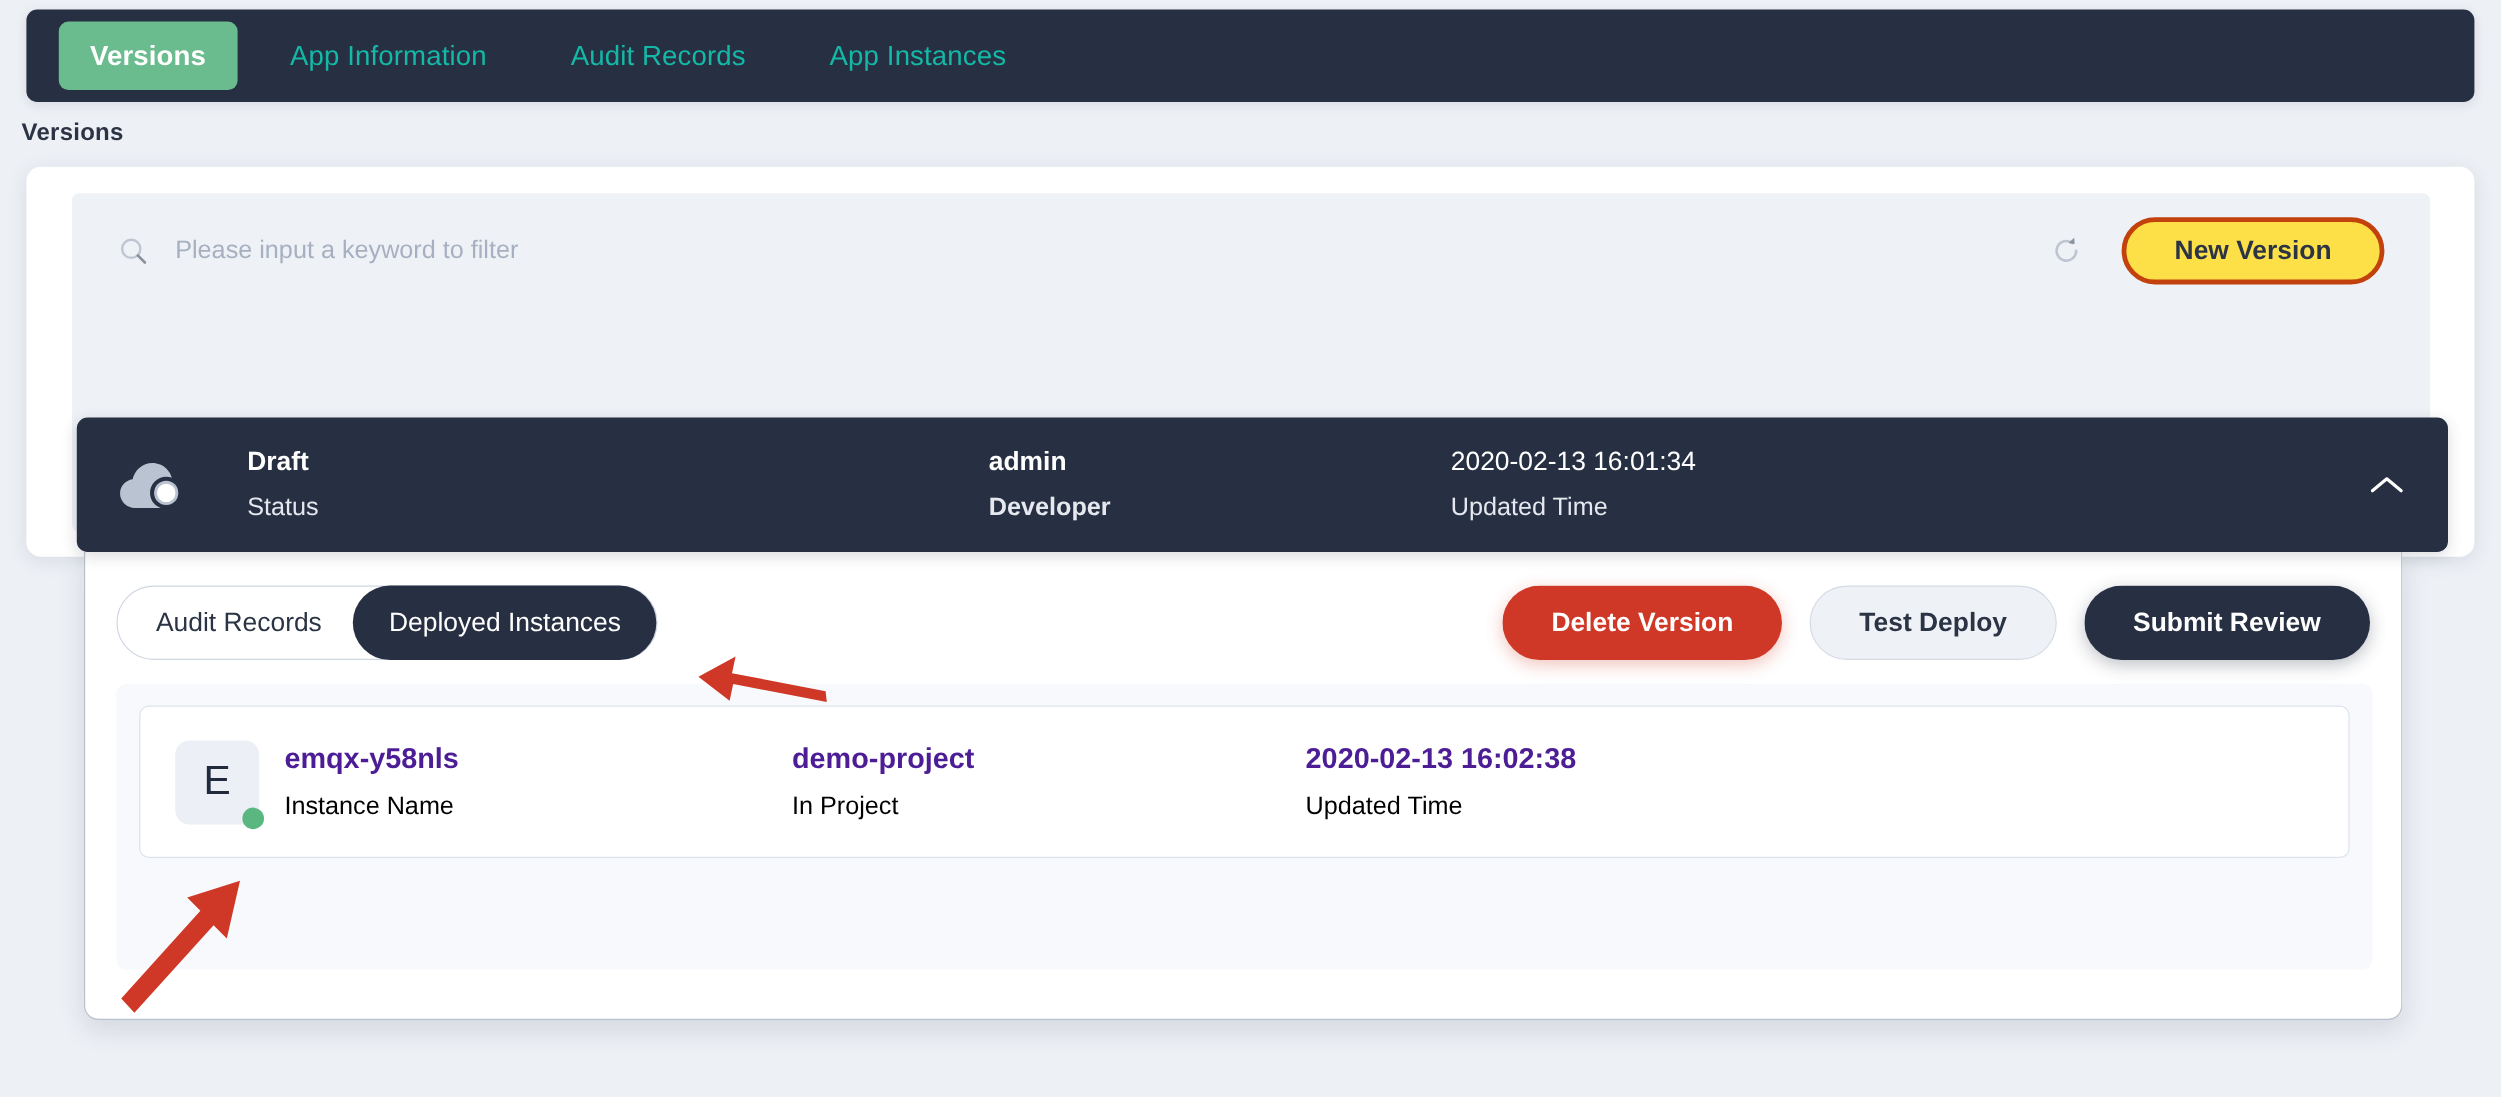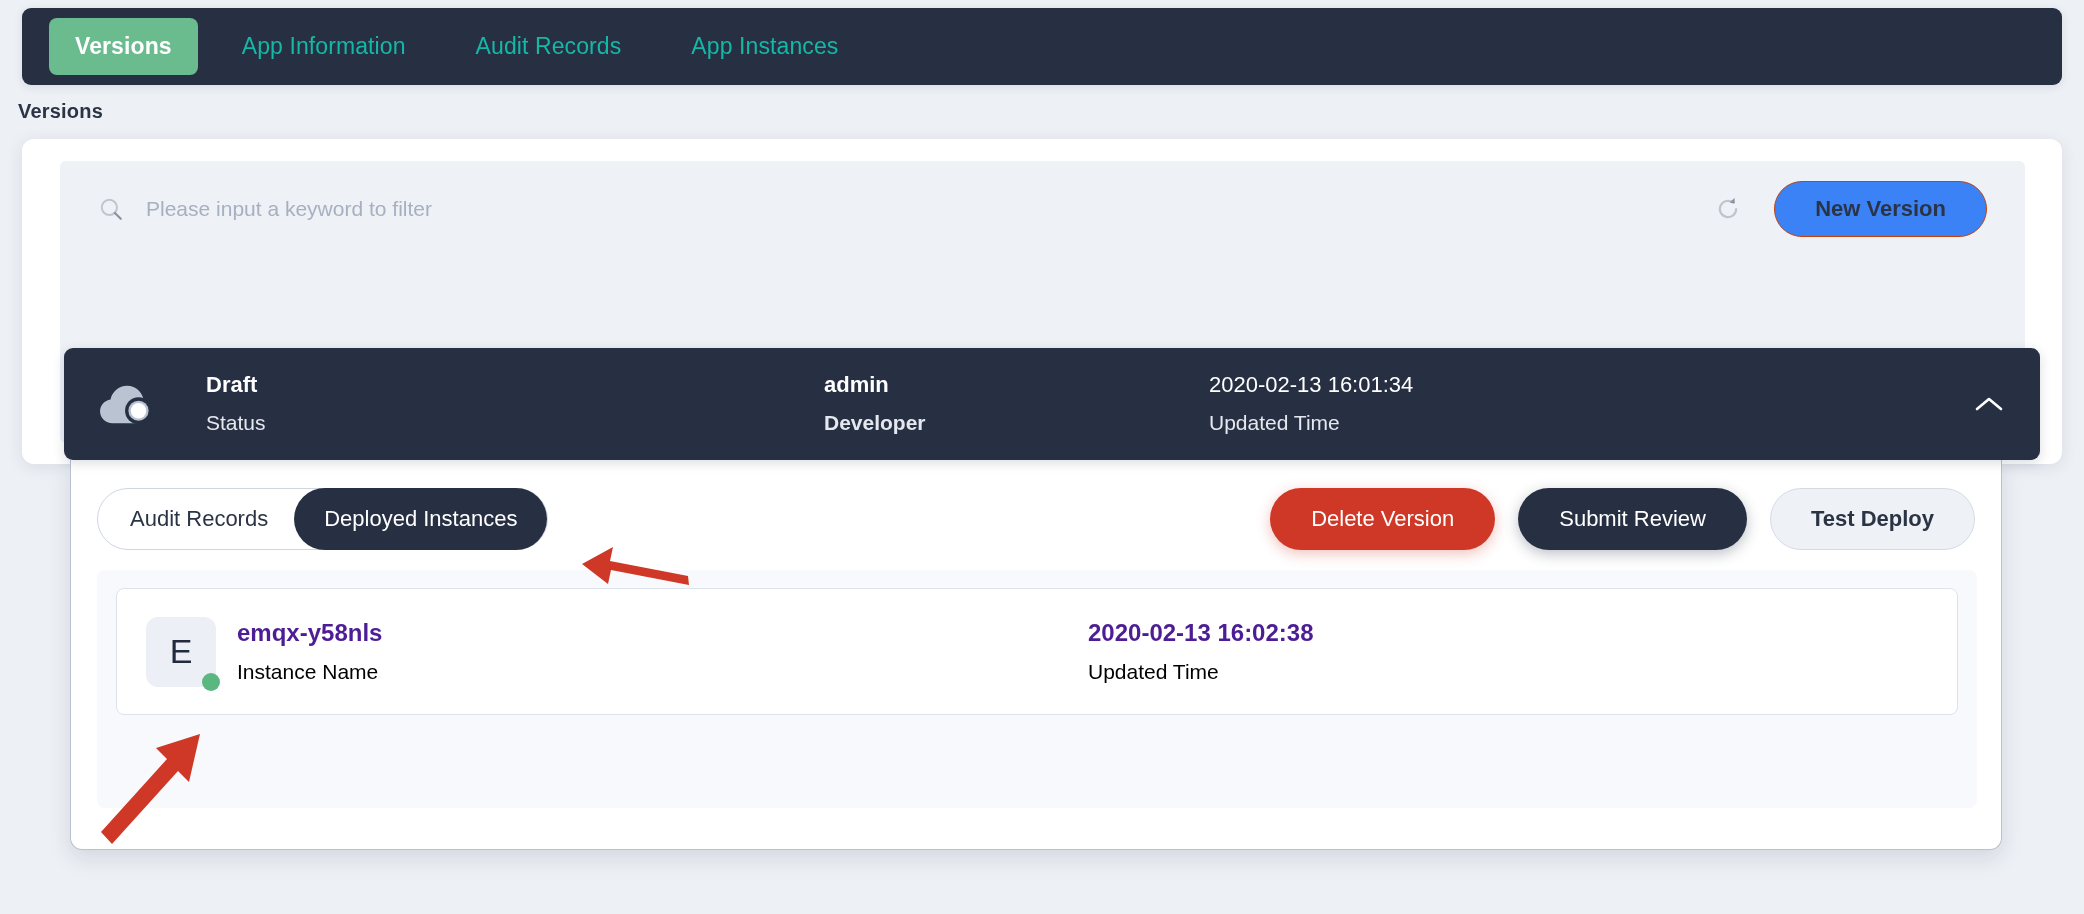--- a/index.html
+++ b/index.html
@@ -68,21 +68,21 @@
     font-family: "Liberation Sans", sans-serif;
     font-size: 21px; color: #3b4458;
     height: 40px;
   }
   .search-input::placeholder { color: #a7b0c0; }
   .refresh-icon {
     width: 28px; height: 28px; margin-right: 32px; flex: none; opacity:.55; cursor:pointer;
   }
   .new-version-btn {
     flex: none; margin-right: 38px;
-    border: 1px solid #c2410c; background: #3b82f6;
+    border: 4px solid #c2410c; background: #fde047;
     border-radius: 28px;
     height: 56px; padding: 0 40px;
     font-family: "Liberation Sans", sans-serif;
     font-size: 22px; font-weight: 700; color: #2b3445;
     cursor: pointer;
     white-space: nowrap;
   }
 
   
   .version-header {
@@ -140,21 +140,21 @@
     cursor: pointer; white-space: nowrap;
   }
   .seg:first-child { padding-left: 32px; }
   .seg.active { background: #272f42; color: #ffffff; font-weight: 500; padding: 11px 30px; height: 62px; }
 
   .actions { margin-left: auto; margin-right: 26px; display: flex; align-items: center; gap: 23px; }
   .btn {
     height: 62px; padding: 0 40px;
     border-radius: 34px; border: 1px solid transparent;
     font-family: "Liberation Sans", sans-serif;
-    font-size: 22px; font-weight: 400;
+    font-size: 22px; font-weight: 700;
     cursor: pointer; white-space: nowrap;
   }
   .btn-danger { background: #cf3826; color: #ffffff; box-shadow: 0 4px 14px rgba(207,56,38,.30); }
   .btn-ghost  { background: #eef1f6; color: #2b3445; border-color: #d5dbe5; font-weight:600; }
   .btn-dark   { background: #272f42; color: #ffffff; box-shadow: 0 4px 14px rgba(39,47,66,.30); }
 
   
   .instance-wrap {
     position: absolute; left: 26px; top: 110px;
     width: 1880px; height: 238px;
@@ -269,37 +269,41 @@
         <div class="seg">
           <span>Audit Records</span>
         </div>
         <div class="seg active">
           <span>Deployed Instances</span>
         </div>
       </div>
 
       <div class="actions">
         <button class="btn btn-danger">Delete Version</button>
+        <button class="btn btn-ghost">Test Deploy</button>
         <button class="btn btn-dark">Submit Review</button>
-        <button class="btn btn-ghost">Test Deploy</button>
       </div>
     </div>
 
     <div class="instance-wrap">
       <div class="instance-row">
         <div class="avatar-wrap">
           <div class="avatar">E</div>
           <div class="status-dot"></div>
         </div>
 
         <div class="ir-col ir-name">
           <div class="ir-top">emqx-y58nls</div>
           <div class="ir-sub">Instance Name</div>
         </div>
 
+        <div class="ir-col ir-proj">
+          <div class="ir-top">demo-project</div>
+          <div class="ir-sub">In Project</div>
+        </div>
 
         <div class="ir-col ir-time">
           <div class="ir-top">2020-02-13 16:02:38</div>
           <div class="ir-sub">Updated Time</div>
         </div>
       </div>
     </div>
   </div>
 
   <svg class="arrow arrow-tabs" viewBox="0 0 110 60">

